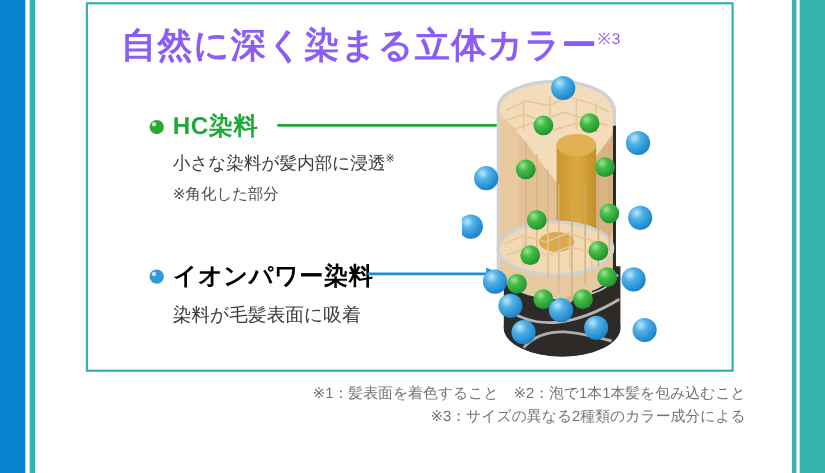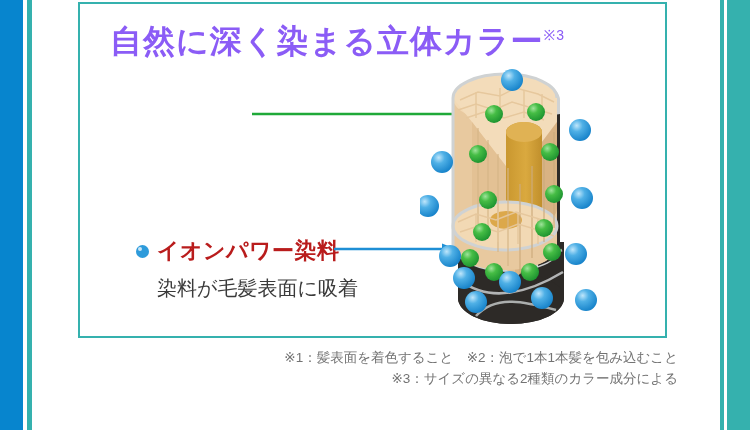--- a/index.html
+++ b/index.html
@@ -39,31 +39,31 @@
     position:relative;
   }
   .bullet::after{
     content:"";position:absolute;left:2px;top:2px;width:4px;height:4px;border-radius:50%;
     background:rgba(255,255,255,.75);
   }
   .bullet.green{background:#2BA82E;}
   .bullet.blue{background:#2E9BDB;}
   .head-label{font-size:22px;font-weight:700;letter-spacing:.5px;white-space:nowrap;}
   .head-label.green{color:#1FA938;}
-  .head-label.blue{color:#b91c1c;}
+  .head-label.blue{color:#000000;}
 
   .sub{font-size:16px;color:#3a3a3a;white-space:nowrap;}
   .sub .mini{font-size:10px;vertical-align:super;}
   .sub2{font-size:14px;color:#4a4a4a;white-space:nowrap;}
 
   #callout-hc{left:136px;top:100px;}
   #callout-hc .sub{margin-left:21px;margin-top:9px;}
   #callout-hc .sub2{margin-left:21px;margin-top:8px;}
   #callout-ion{left:136px;top:236px;}
-  #callout-ion .sub{margin-left:21px;margin-top:9px;font-size:20px;}
+  #callout-ion .sub{margin-left:21px;margin-top:9px;font-size:17px;}
 
   
   .connector{position:absolute;}
   #conn-hc{left:252px;top:106px;}
   #conn-ion{left:334px;top:241px;}
 
   
   .illus{position:absolute;left:420px;top:66px;width:215px;height:266px;}
 
   
@@ -80,20 +80,28 @@
 
   <div class="edge-blue"></div>
   <div class="edge-teal-thin-left"></div>
   <div class="edge-teal-thin-right"></div>
   <div class="edge-teal-wide-right"></div>
 
   <div class="panel"></div>
 
   <div class="title"><span>自然に深く染まる立体カラー</span><span class="sup">※3</span></div>
 
+  <div class="callout" id="callout-hc">
+    <div class="head">
+      <span class="bullet green"></span>
+      <span class="head-label green">HC染料</span>
+    </div>
+    <div class="sub"><span>小さな染料が髪内部に浸透</span><span class="mini">※</span></div>
+    <div class="sub2">※角化した部分</div>
+  </div>
 
   <div class="connector" id="conn-hc">
     <svg width="250" height="16" viewBox="0 0 250 16">
       <line x1="0" y1="8" x2="236" y2="8" stroke="#1FA938" stroke-width="2.4"></line>
       <polygon points="234,2.5 248,8 234,13.5" fill="#1FA938"></polygon>
     </svg>
   </div>
 
   <div class="callout" id="callout-ion">
     <div class="head">

